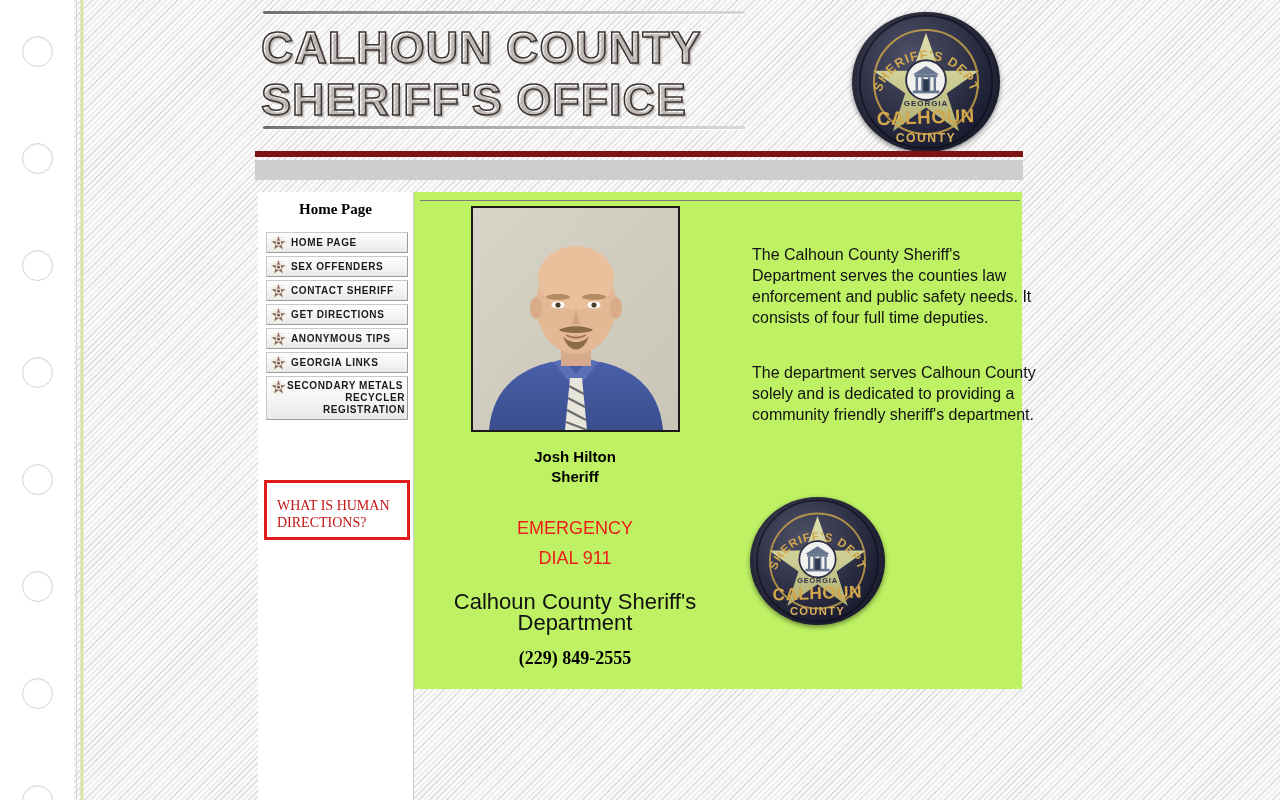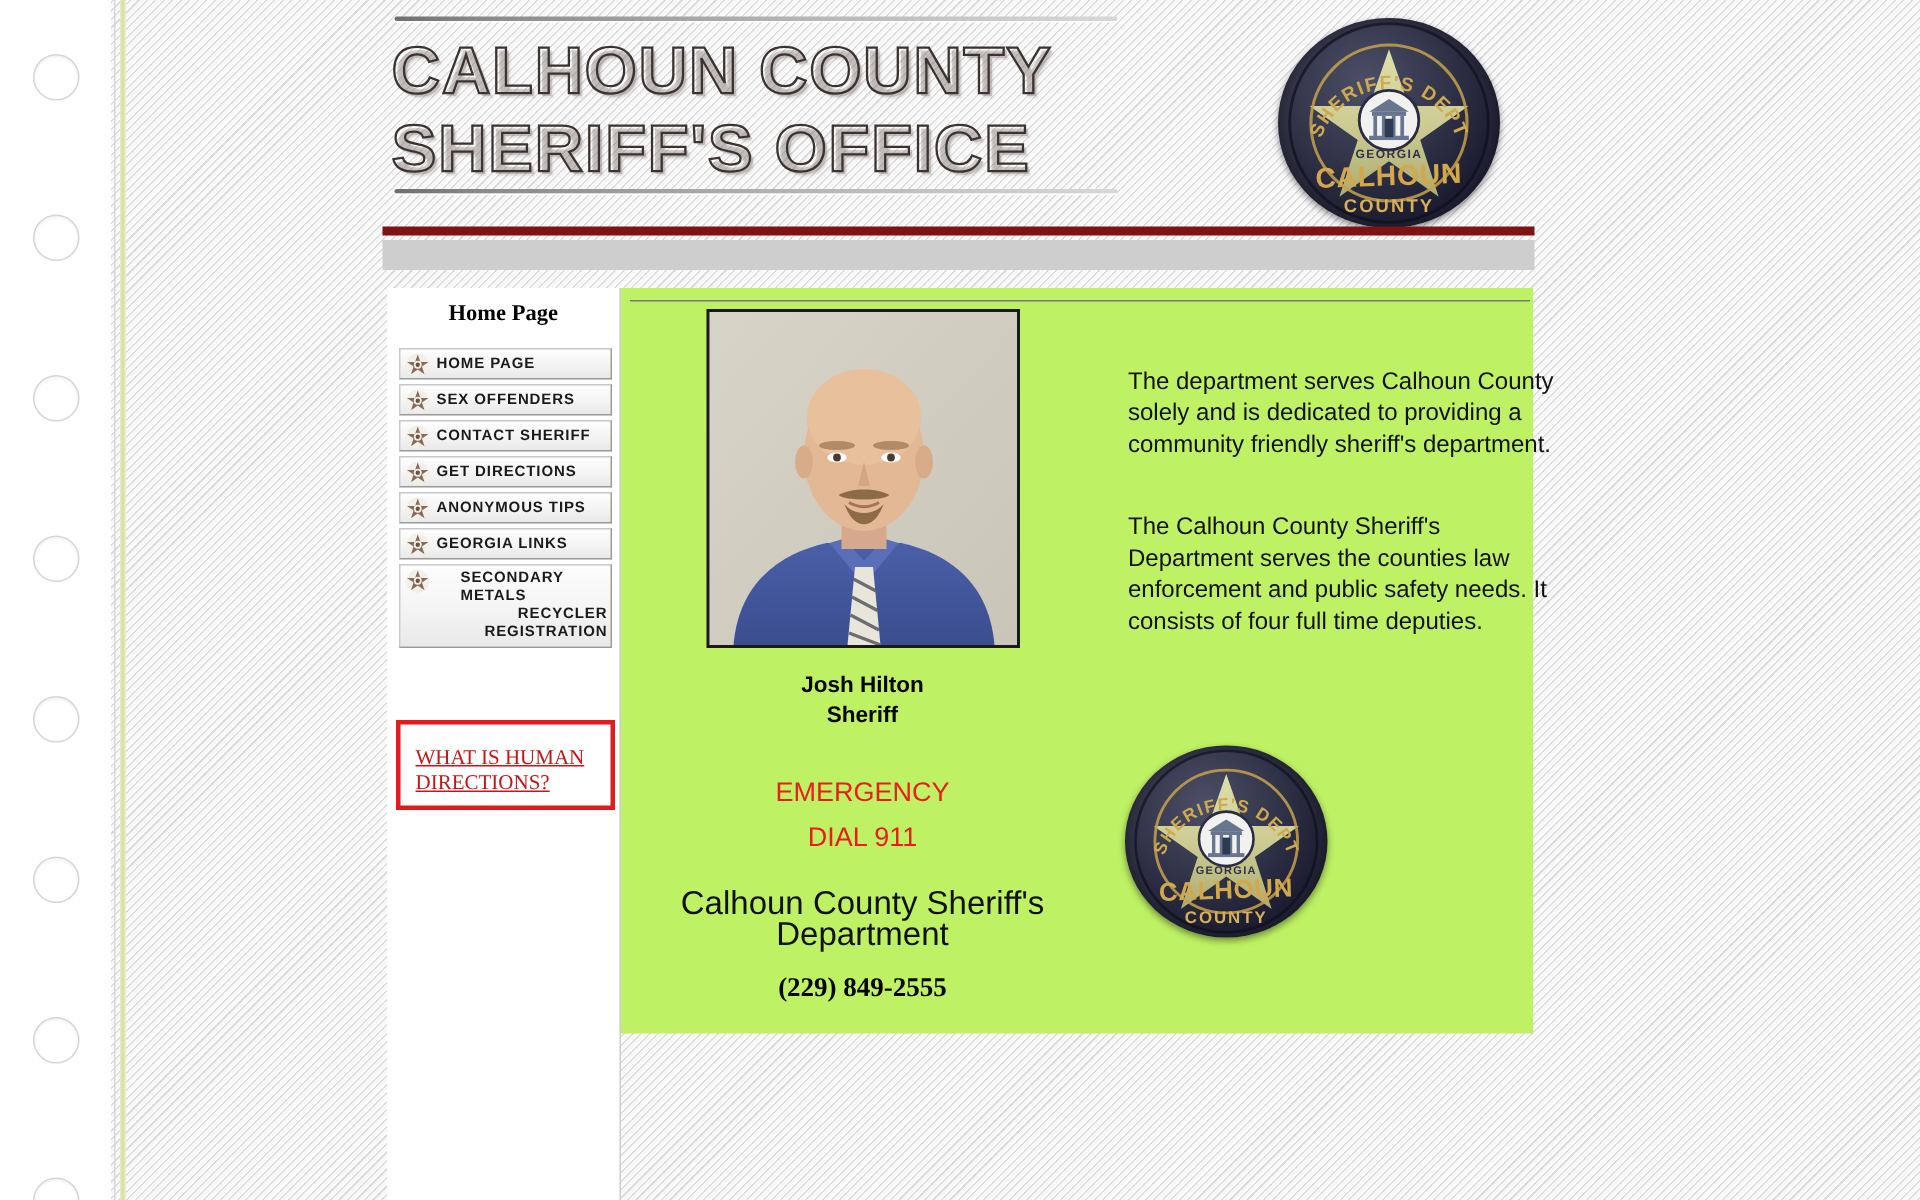--- a/index.html
+++ b/index.html
@@ -206,21 +206,21 @@
     text-decoration: none;
     cursor: pointer;
     min-height: 17px;
   }
   .nav-btn .star-icon {
     position: absolute;
     left: 3px; top: 2px;
     width: 17px; height: 17px;
   }
   .nav-btn.two-line {
-    padding-left: 40px;
+    padding-left: 20px;
     line-height: 12px;
     text-align: left;
   }
   .nav-btn.two-line .nav-line2 {
     display: block;
     margin-left: -22px;
     text-align: right;
   }
 
   #trafficking-box {
@@ -233,21 +233,20 @@
     display: block;
     text-decoration: none;
   }
   #trafficking-link {
     display: block;
     margin: 14px 0 0 10px;
     font-family: "Liberation Serif", serif;
     font-size: 14px;
     line-height: 17px;
     color: #c51616;
-    text-decoration: underline;
     cursor: pointer;
   }
 
   
   #main {
     position: absolute;
     left: 162px; top: 0;
     width: 602px; height: 620px;
   }
   #main-rule {
@@ -535,22 +534,22 @@
 
       <div id="dept-name">
         <span>Calhoun County Sheriff's</span><br>
         <span>Department</span>
       </div>
 
       <div id="dept-phone">(229) 849-2555</div>
     </div>
 
     <div id="right-col">
+      <p class="para">The Calhoun County Sheriff's Department serves the counties law enforcement and public safety needs.  It consists of four full time deputies.</p>
       <p class="para">The department serves Calhoun County solely and is dedicated to providing a community friendly sheriff's department.</p>
-      <p class="para">The Calhoun County Sheriff's Department serves the counties law enforcement and public safety needs.  It consists of four full time deputies.</p>
     </div>
 
     <div id="body-badge" class="badge">
       <svg viewBox="0 0 148 148" xmlns="http://www.w3.org/2000/svg" aria-hidden="true">
         <defs>
           <radialGradient id="bbNavy" cx="38%" cy="30%" r="78%">
             <stop offset="0%" stop-color="#4d4f66"></stop>
             <stop offset="50%" stop-color="#32344a"></stop>
             <stop offset="100%" stop-color="#16172a"></stop>
           </radialGradient>

